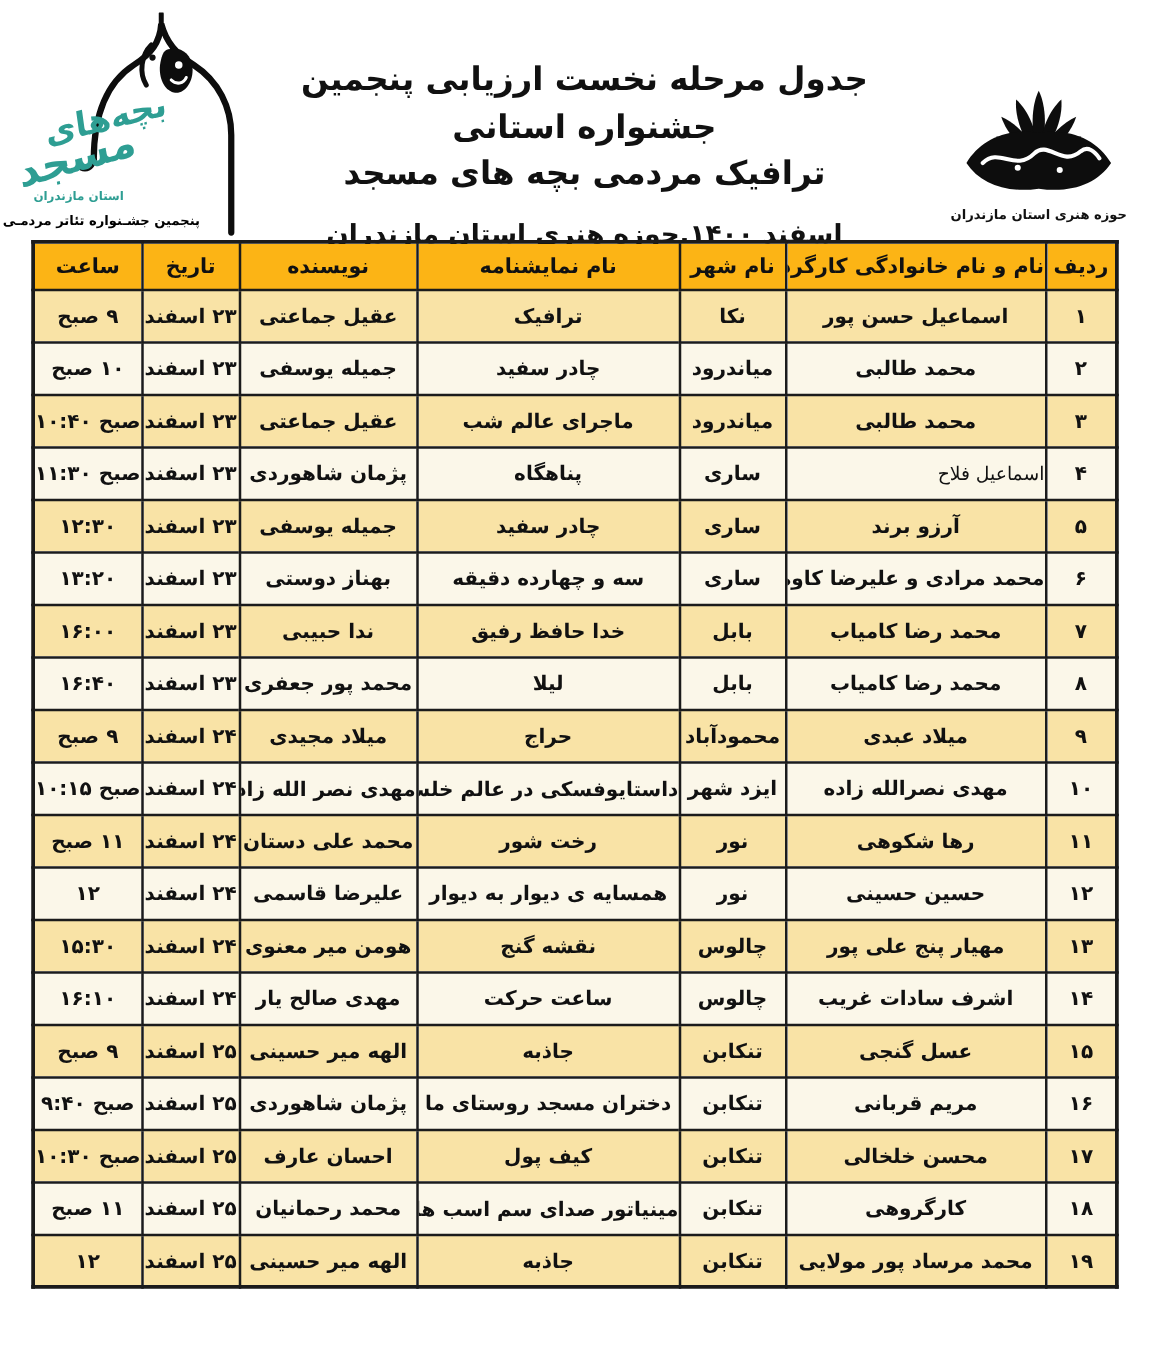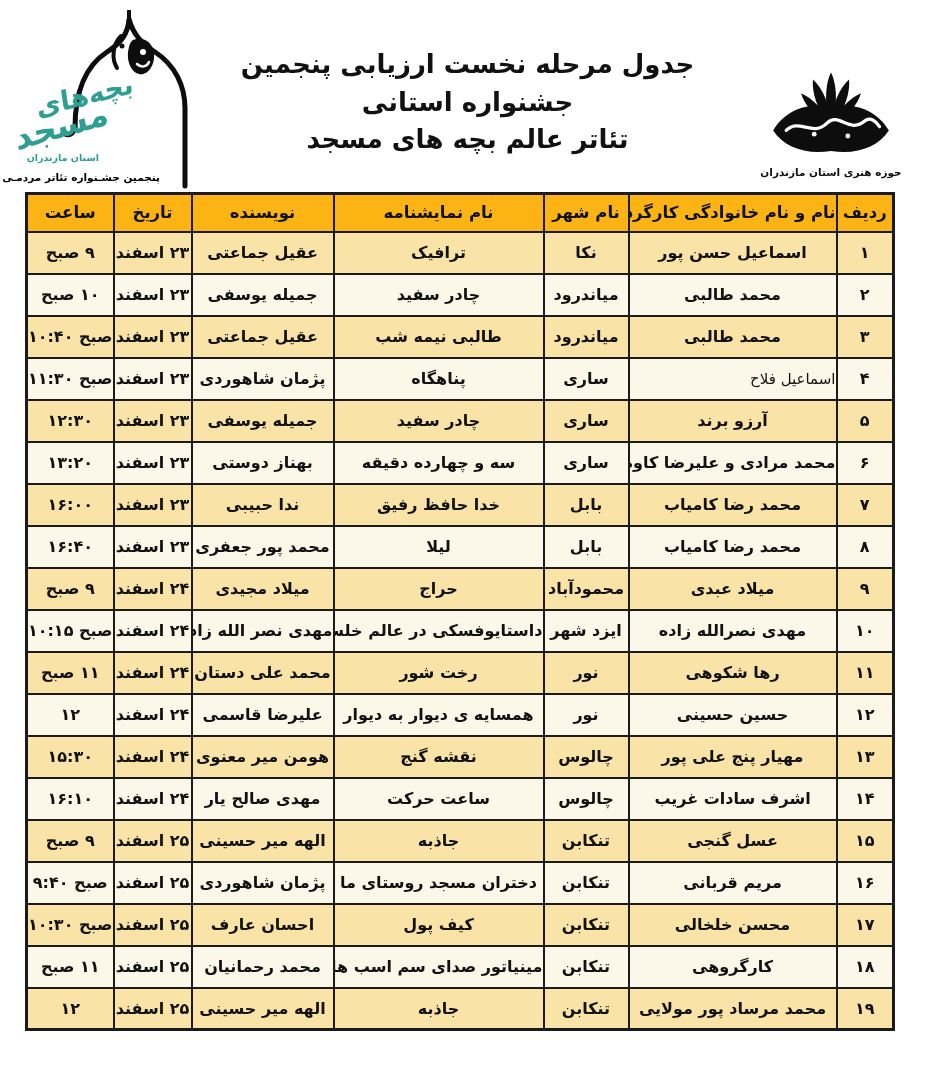--- a/index.html
+++ b/index.html
@@ -49,21 +49,22 @@
   .schedule tr.even td{background:var(--row-even);}
   .schedule td.light{font-weight:400;font-size:15px;text-align:right;}
 </style>
 </head>
 <body>
 
 <div class="page">
 
   <div class="titles">
     <div class="title-line">جدول مرحله نخست ارزیابی پنجمین جشنواره استانی</div>
-    <div class="title-line">تئاتر عالم بچه های مسجد</div>
+    <div class="title-line">ترافیک مردمی بچه های مسجد</div>
+    <div class="subtitle">اسفند ۱۴۰۰.حوزه هنری استان مازندران</div>
   </div>
 
   <div class="hozeh">
     <svg width="150" height="112" viewBox="0 0 160 120">
       <g transform="translate(80,80)" fill="#0d0d0d">
         <g transform="rotate(-84)">
             <path d="M0,0 C-6,-14 -4,-26 0,-34 C4,-26 6,-14 0,0 Z"></path>
           </g>
         <g transform="rotate(-63)">
             <path d="M0,0 C-7,-17 -5,-31 0,-41 C5,-31 7,-17 0,0 Z"></path>
@@ -153,21 +154,21 @@
           <td>میاندرود</td>
           <td>چادر سفید</td>
           <td>جمیله یوسفی</td>
           <td>۲۳ اسفند</td>
           <td>۱۰ صبح</td>
         </tr>
         <tr class="odd">
           <td>۳</td>
           <td>محمد طالبی</td>
           <td>میاندرود</td>
-          <td>طالبی نیمه شب</td>
+          <td>ماجرای عالم شب</td>
           <td>عقیل جماعتی</td>
           <td>۲۳ اسفند</td>
           <td>صبح ۱۰:۴۰</td>
         </tr>
         <tr class="even">
           <td>۴</td>
           <td class="light">اسماعیل فلاح</td>
           <td>ساری</td>
           <td>پناهگاه</td>
           <td>پژمان شاهوردی</td>

